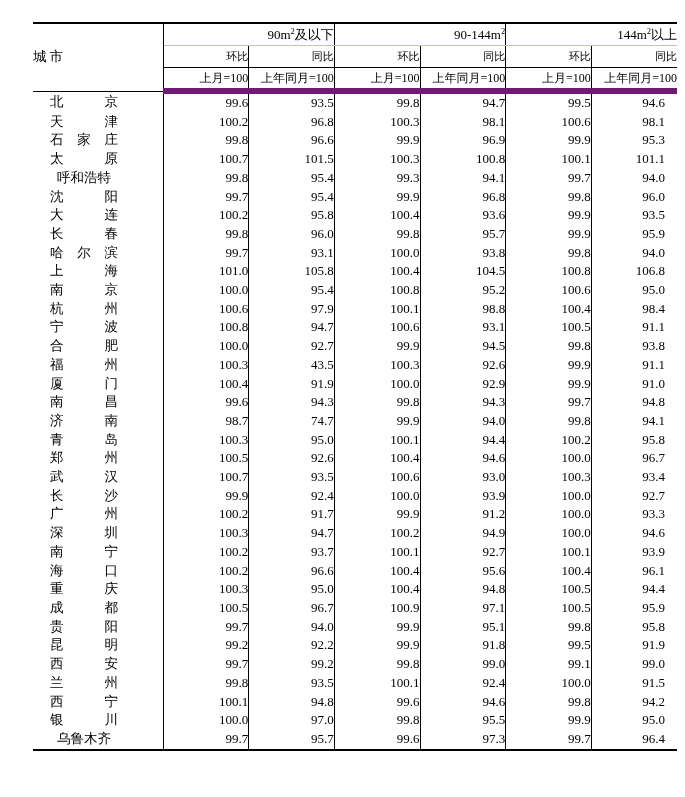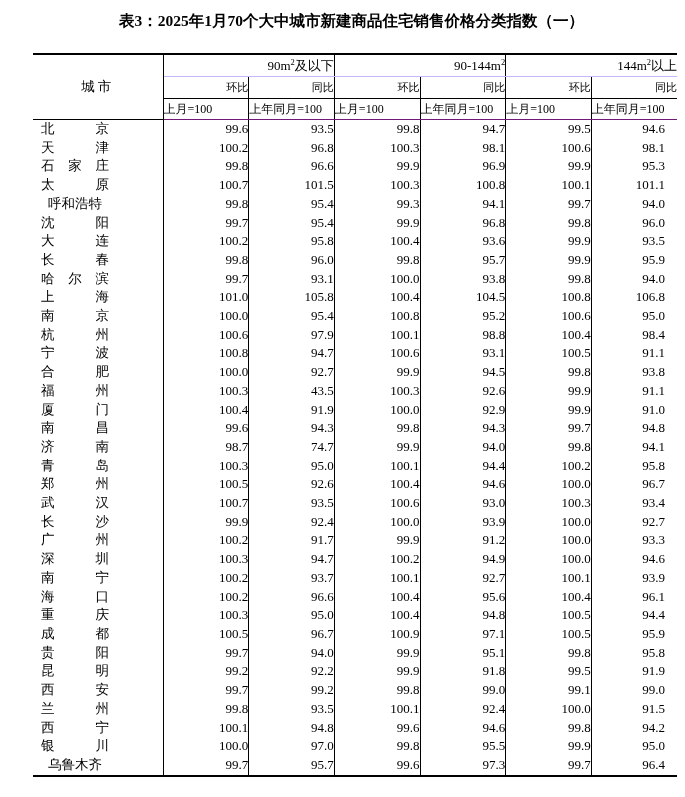--- a/index.html
+++ b/index.html
@@ -67,33 +67,32 @@
     font-size: 11px;
     line-height: 15px;
     border-bottom: 1px solid #000;
     border-right: 1px solid #000;
     height: 21px;
     white-space: nowrap;
   }
   .hdr.last { border-right: none; }
 
   .hdr-city {
-    text-align: center;
     font-size: 13.5px;
     border-right: 1px solid #000;
     border-bottom: 1px solid #000;
     letter-spacing: 3px;
     padding-left: 3px;
   }
 
   .hdr-unit {
-    text-align: left;
+    text-align: right;
     font-size: 12px;
     line-height: 15px;
-    border-bottom: 1px solid #701a75;
+    border-bottom: 6px solid #701a75;
     border-right: 1px solid #000;
     height: 20px;
     white-space: nowrap;
   }
   .hdr-unit.last { border-right: none; }
 
   .grp {
     text-align: right;
     font-size: 13px;
     border-bottom: 1px solid #c4b5fd;
@@ -122,21 +121,21 @@
     padding-left: 14px;
     font-size: 13.5px;
     white-space: nowrap;
   }
   .cityname {
     display: block;
     width: 68px;
     text-align: justify;
     text-align-last: justify;
     font-size: 13.5px;
-    margin-left: 8px;
+    margin-left: 17px;
   }
   .cityname.nojust {
     text-align-last: center;
     text-align: right;
   }
 
   td.num {
     text-align: right;
     border-right: 1px solid #000;
     padding-right: 10px;
@@ -150,21 +149,20 @@
 
   
   col.c-city  { width: 130px; }
   col.c-num   { width: 85.6px; }
 </style>
 </head>
 <body>
 
 <div class="page">
 
-  <div class="doc-title">表3：2025年1月70个大中城市新建商品住宅销售价格分类指数（一）</div>
 
   <div class="table-wrap">
     <table class="idx">
       <colgroup>
         <col class="c-city">
         <col class="c-num">
           <col class="c-num">
         <col class="c-num">
           <col class="c-num">
         <col class="c-num">

